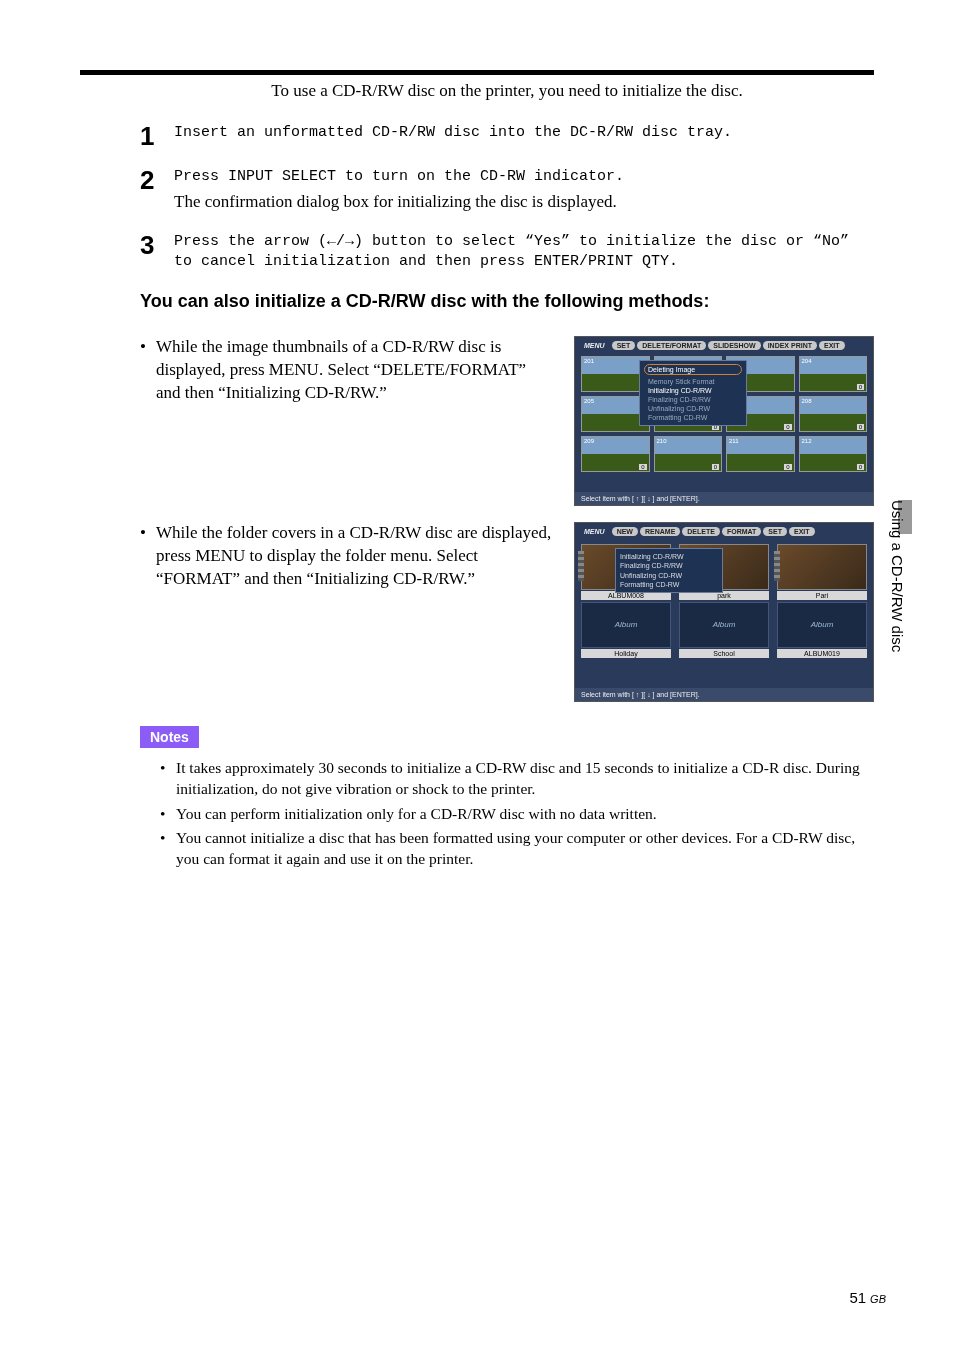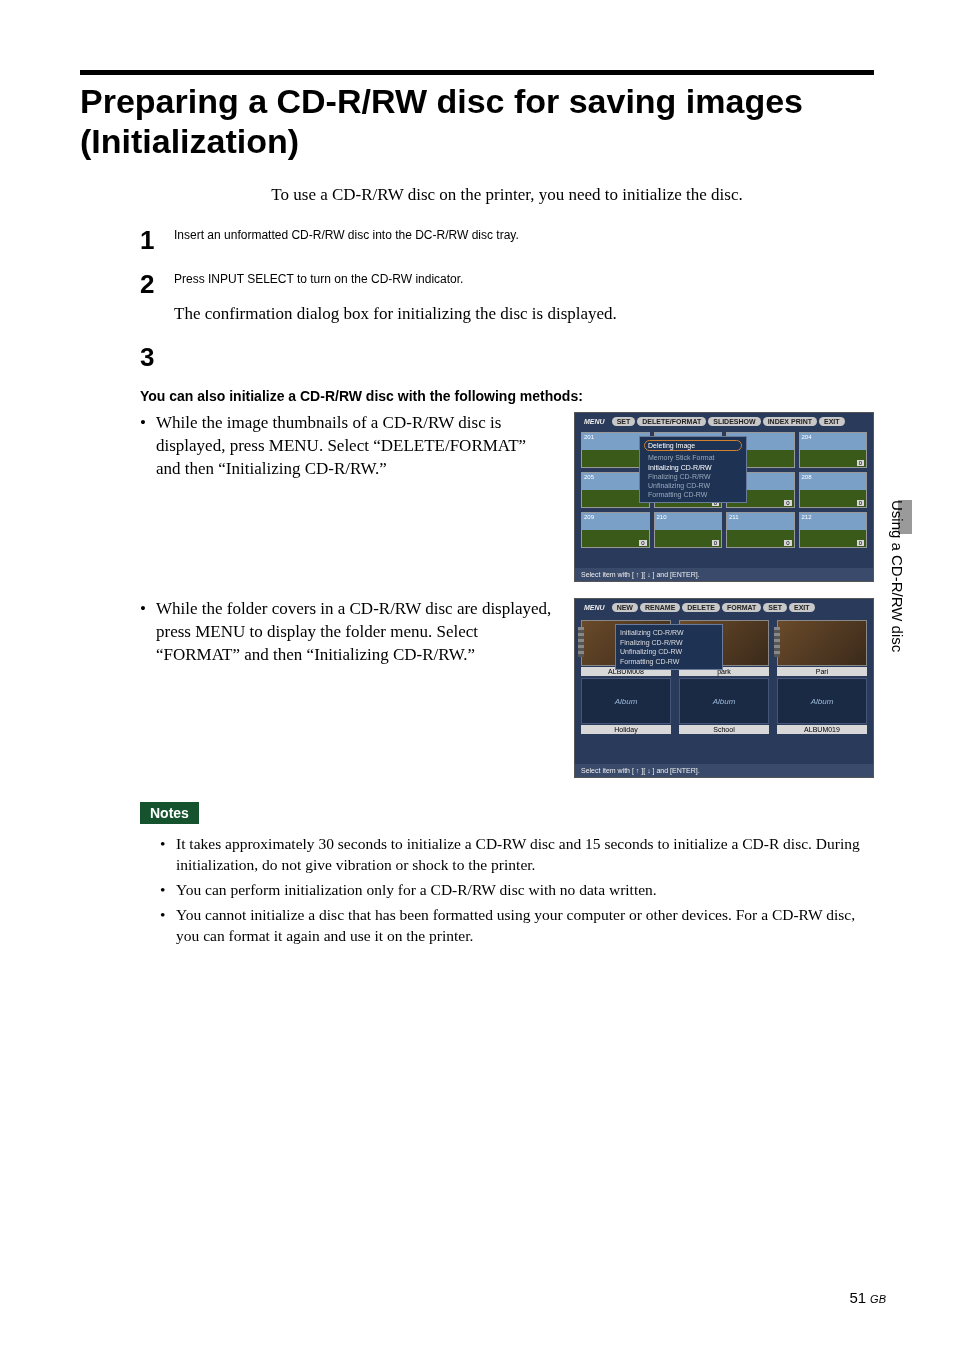--- a/index.html
+++ b/index.html
@@ -47,37 +47,37 @@
     font-family: Arial, Helvetica, sans-serif;
     font-weight: 900;
     font-size: 26px;
     line-height: 1;
     min-width: 20px;
   }
   .step-body {
     flex: 1;
   }
   .step-head {
-    font-family: Liberation Sans, sans-serif;
+    font-family: Liberation Mono, monospace;
     font-weight: 400;
-    font-size: 12px;
+    font-size: 15px;
     line-height: 1.35;
   }
   .step-sub {
     font-size: 17px;
-    margin-top: 16px;
+    margin-top: 4px;
     line-height: 1.35;
   }
   .subhead {
     margin-left: 60px;
     font-family: Arial, Helvetica, sans-serif;
     font-weight: 700;
-    font-size: 14px;
+    font-size: 18px;
     margin-top: 10px;
-    margin-bottom: 8px;
+    margin-bottom: 24px;
   }
   .two-col {
     margin-left: 60px;
     display: flex;
     gap: 20px;
     align-items: flex-start;
     margin-bottom: 16px;
   }
   .two-col .txt {
     flex: 1;
@@ -212,21 +212,21 @@
     background: #1e3254;
     border: 1px solid #6a7a9a;
     width: 108px;
     padding: 3px 4px;
     font-size: 7px;
     line-height: 1.35;
     z-index: 5;
   }
   .notes-label {
     display: inline-block;
-    background: #14532d;
+    background: #8b5cf6;
     color: #fff;
     font-family: Arial, Helvetica, sans-serif;
     font-weight: 700;
     font-size: 14px;
     padding: 3px 10px;
     margin-left: 60px;
     margin-top: 8px;
   }
   .notes {
     margin-left: 80px;
@@ -258,41 +258,41 @@
     font-family: Arial, Helvetica, sans-serif;
     font-size: 15px;
   }
   .page-num .gb { font-style: italic; font-size: 11px; margin-left: 4px;}
 </style>
 </head>
 <body>
 
 <div class="page">
   <div class="rule"></div>
-  <h1 class="title">Preparing a CD-R/RW disc for saving images (Initialization)</h1>
 
   <div class="intro">To use a CD-R/RW disc on the printer, you need to initialize the disc.</div>
 
   <div class="steps">
     <div class="step">
       <div class="step-num">1</div>
       <div class="step-body">
         <div class="step-head">Insert an unformatted CD-R/RW disc into the DC-R/RW disc tray.</div>
       </div>
     </div>
     <div class="step">
       <div class="step-num">2</div>
       <div class="step-body">
         <div class="step-head">Press INPUT SELECT to turn on the CD-RW indicator.</div>
         <div class="step-sub">The confirmation dialog box for initializing the disc is displayed.</div>
       </div>
     </div>
     <div class="step">
       <div class="step-num">3</div>
       <div class="step-body">
+        <div class="step-head">Press the arrow (←/→) button to select “Yes” to initialize the disc or “No” to cancel initialization and then press ENTER/PRINT QTY.</div>
       </div>
     </div>
   </div>
 
   <div class="subhead">You can also initialize a CD-R/RW disc with the following methods:</div>
 
   
   <div class="two-col">
     <div class="txt">
       <div class="bullet-row">

